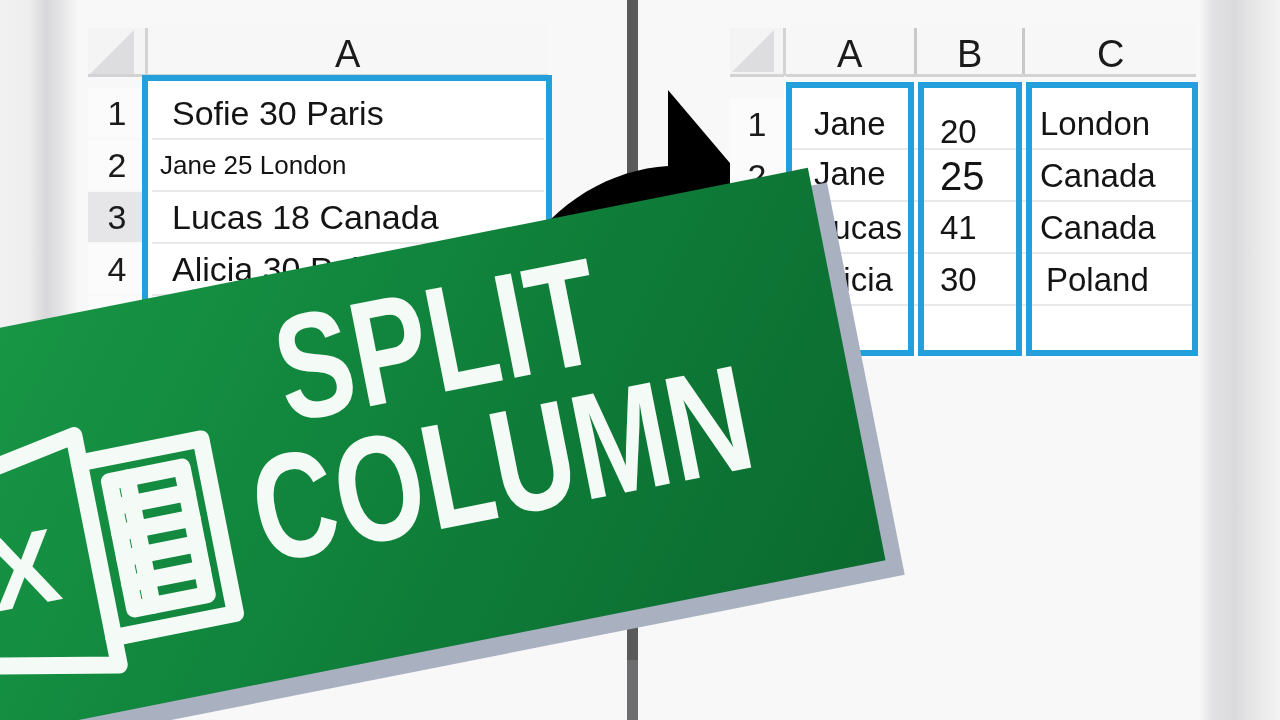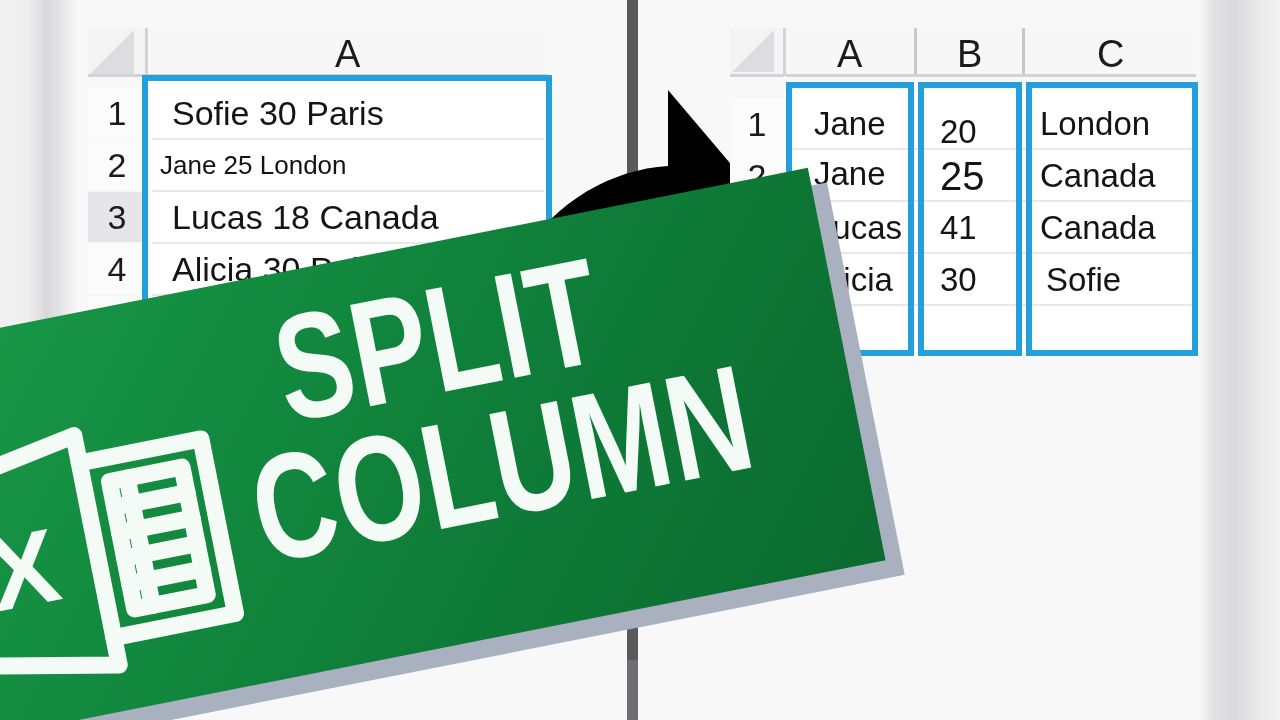--- a/index.html
+++ b/index.html
@@ -256,21 +256,21 @@
     <div class="cell" style="left:814px; top:254px; width:98px; height:52px; font-size:33px;">Alicia</div>
 
     <div class="cell" style="left:940px; top:106px; width:78px; height:52px; font-size:33px;">20</div>
     <div class="cell" style="left:940px; top:150px; width:78px; height:52px; font-size:40px;">25</div>
     <div class="cell" style="left:940px; top:202px; width:78px; height:52px; font-size:33px;">41</div>
     <div class="cell" style="left:940px; top:254px; width:78px; height:52px; font-size:33px;text-align:center;">30</div>
 
     <div class="cell" style="left:1040px; top:98px; width:150px; height:52px; font-size:33px;">London</div>
     <div class="cell" style="left:1040px; top:150px; width:150px; height:52px; font-size:33px;">Canada</div>
     <div class="cell" style="left:1040px; top:202px; width:150px; height:52px; font-size:33px;">Canada</div>
-    <div class="cell" style="left:1046px; top:254px; width:150px; height:52px; font-size:33px;">Sofie</div>
+    <div class="cell" style="left:1046px; top:254px; width:150px; height:52px; font-size:33px;">Poland</div>
 
     <div class="selbox" style="left:786px; top:82px; width:128px; height:274px;"></div>
     <div class="selbox" style="left:918px; top:82px; width:104px; height:274px;"></div>
     <div class="selbox" style="left:1026px; top:82px; width:172px; height:274px;"></div>
   </div>
 
   <div class="banner-wrap">
     <div class="banner-shadow"></div>
     <div class="banner"></div>
 

